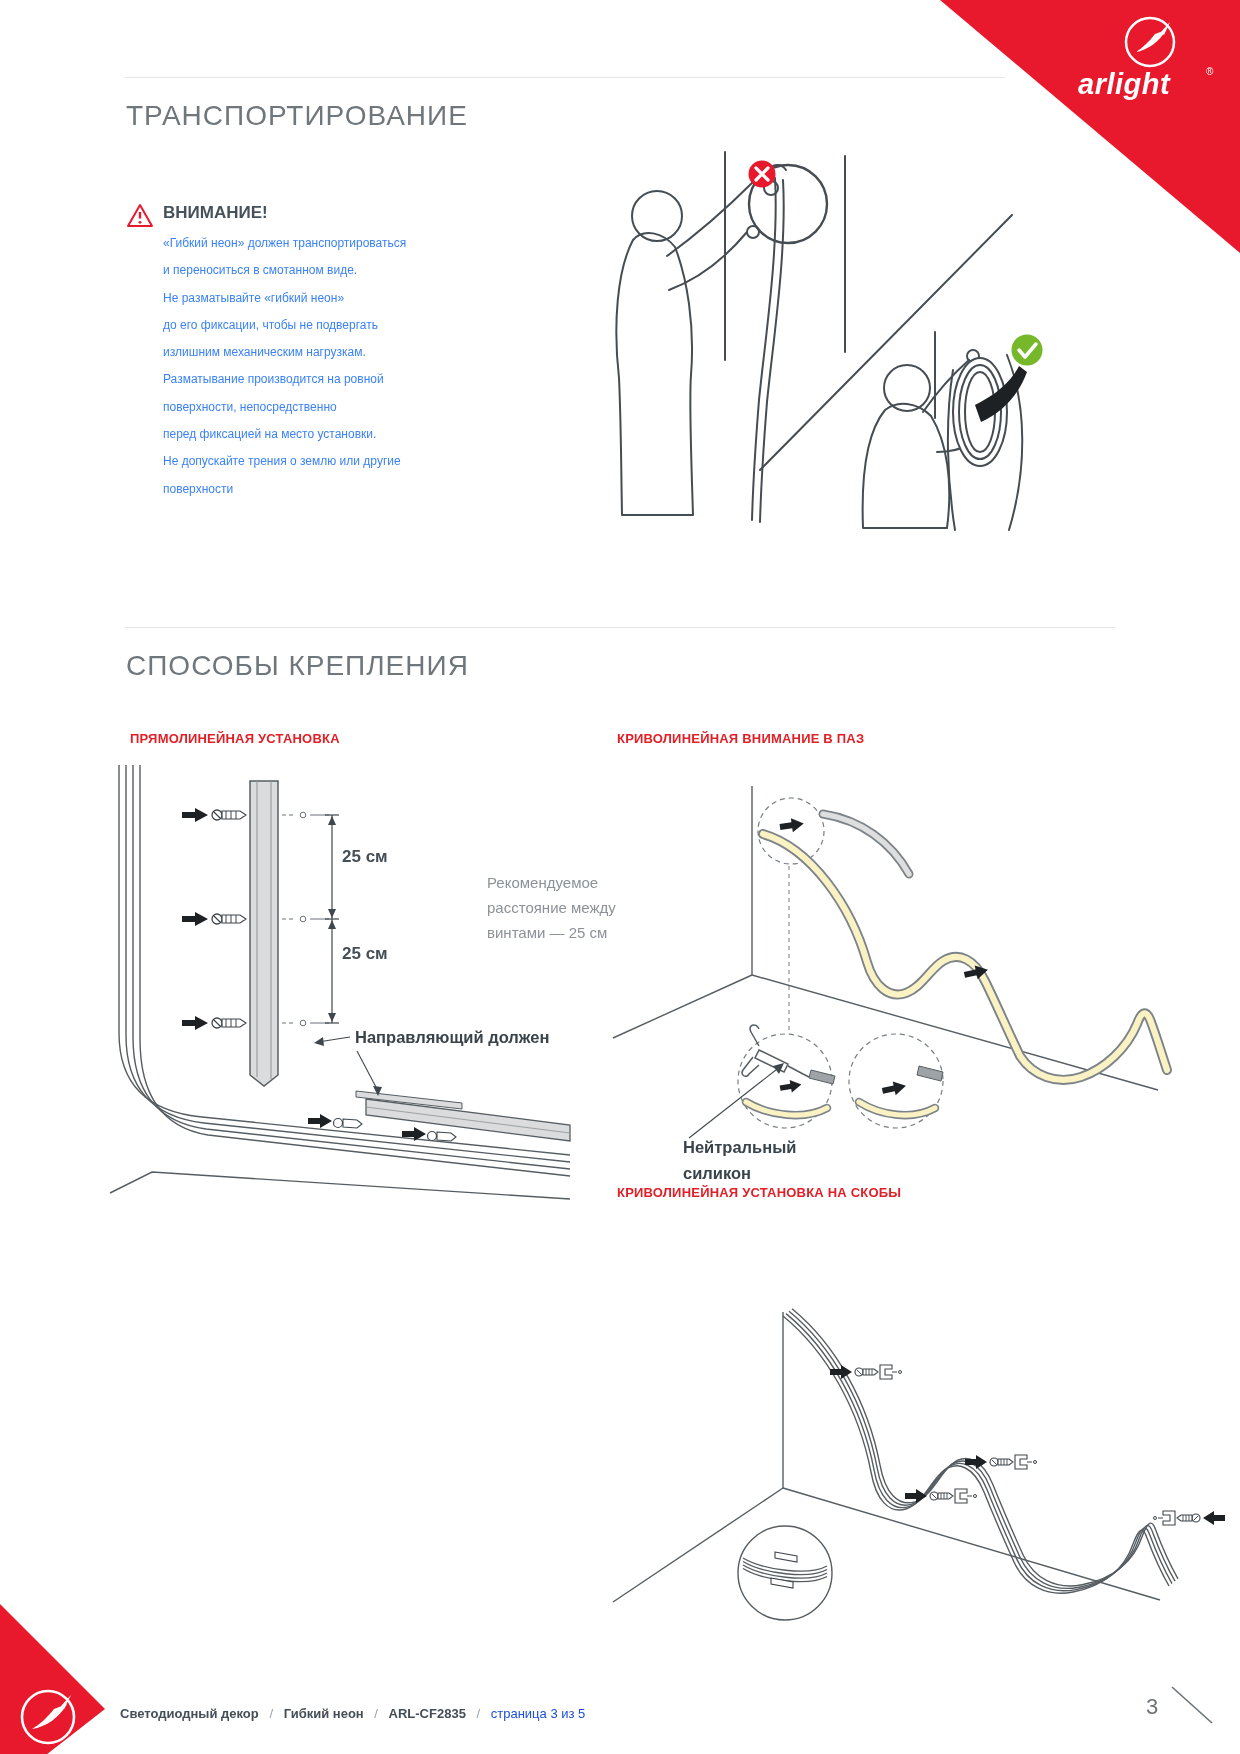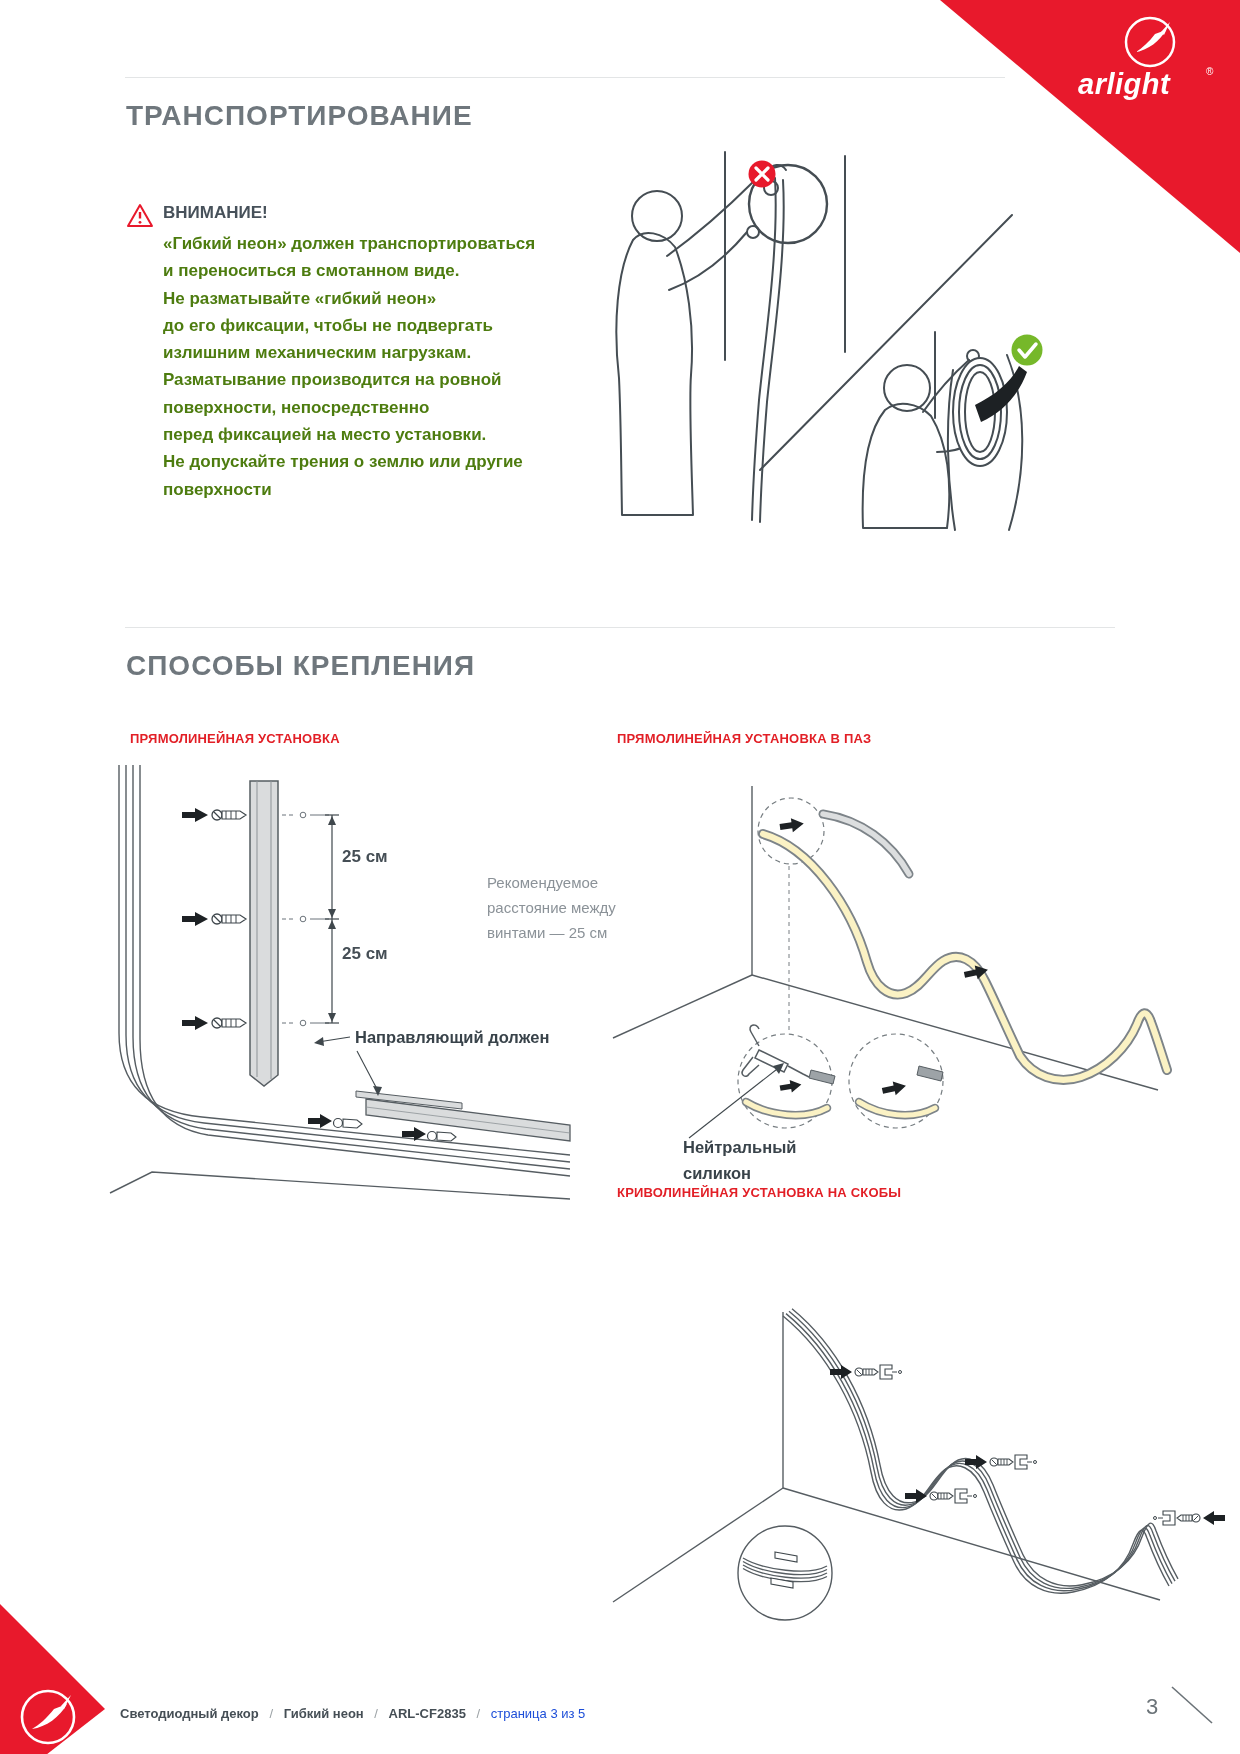--- a/index.html
+++ b/index.html
@@ -11,27 +11,27 @@
              clip-path:polygon(0 0,100% 0,100% 100%);}
   .logo-wrap{left:1060px;top:8px;width:170px;height:100px;}
   .logo-text{position:absolute;left:18px;top:60px;color:#fff;font-size:29px;font-weight:bold;
              font-style:italic;letter-spacing:.5px;}
   .logo-reg{position:absolute;left:146px;top:58px;color:#fff;font-size:10px;}
   
   .rule{height:1px;background:#e3e5e6;}
   .rule1{left:125px;top:77px;width:880px;}
   .rule2{left:125px;top:627px;width:990px;}
   
-  .sec-title{color:#6f777d;font-size:28px;font-weight:700;letter-spacing:1px;white-space:nowrap;}
+  .sec-title{color:#6f777d;font-size:28px;font-weight:400;letter-spacing:1px;white-space:nowrap;}
   .t1{left:126px;top:100px;}
   .t2{left:126px;top:650px;}
   
   .warn-title{left:163px;top:203px;font-size:17px;font-weight:bold;color:#47515a;}
   .warn-lines{left:163px;top:230px;width:420px;}
-  .warn-lines div{font-size:17px;font-weight:bold;color:#4d7c0f;line-height:27.3px;white-space:nowrap;}
+  .warn-lines div{font-size:12px;font-weight:normal;color:#3b82f6;line-height:27.3px;white-space:nowrap;}
   
   .red-h{color:#e21f26;font-size:13px;font-weight:bold;white-space:nowrap;letter-spacing:.2px;}
   .rh1{left:130px;top:731px;}
   .rh2{left:617px;top:731px;}
   .rh3{left:617px;top:1185px;}
   
   .note{left:443px;top:870px;width:168px;font-size:15px;color:#8b9298;line-height:25px;margin-left:44px;}
   .bold-label{font-size:16.5px;font-weight:bold;color:#39434a;line-height:26px;}
   .profile-label{left:355px;top:1024px;white-space:nowrap;}
   .silicone-label{left:683px;top:1134px;width:130px;}
@@ -136,21 +136,21 @@
     <g>
       <circle cx="452" cy="230" r="15.5" fill="#76b82a"></circle>
       <path d="M444,230 L450,237 L461,224" stroke="#fff" stroke-width="3.5" fill="none" stroke-linecap="round" stroke-linejoin="round"></path>
     </g>
   </svg>
 
   <div class="abs rule rule2"></div>
 
   <div class="abs sec-title t2">СПОСОБЫ КРЕПЛЕНИЯ</div>
   <div class="abs red-h rh1">ПРЯМОЛИНЕЙНАЯ УСТАНОВКА</div>
-  <div class="abs red-h rh2">ПРЯМОЛИНЕЙНАЯ УСТАНОВКА В ПАЗ</div>
+  <div class="abs red-h rh2">КРИВОЛИНЕЙНАЯ ВНИМАНИЕ В ПАЗ</div>
   <div class="abs red-h rh3">КРИВОЛИНЕЙНАЯ УСТАНОВКА НА СКОБЫ</div>
 
   <svg class="abs" style="left:110px;top:765px;" width="460" height="437" viewBox="0 0 460 437">
     <g class="ln">
       <path d="M9,0 V268 Q9,344 92,352 L460,390"></path>
       <path d="M16,0 V270 Q16,349 94,358 L460,397"></path>
       <path d="M23,0 V272 Q23,354 96,364 L460,404"></path>
       <path d="M30,0 V274 Q30,359 98,370 L460,411"></path>
       <path d="M0,428 L42,407 L460,434"></path>
     </g>

